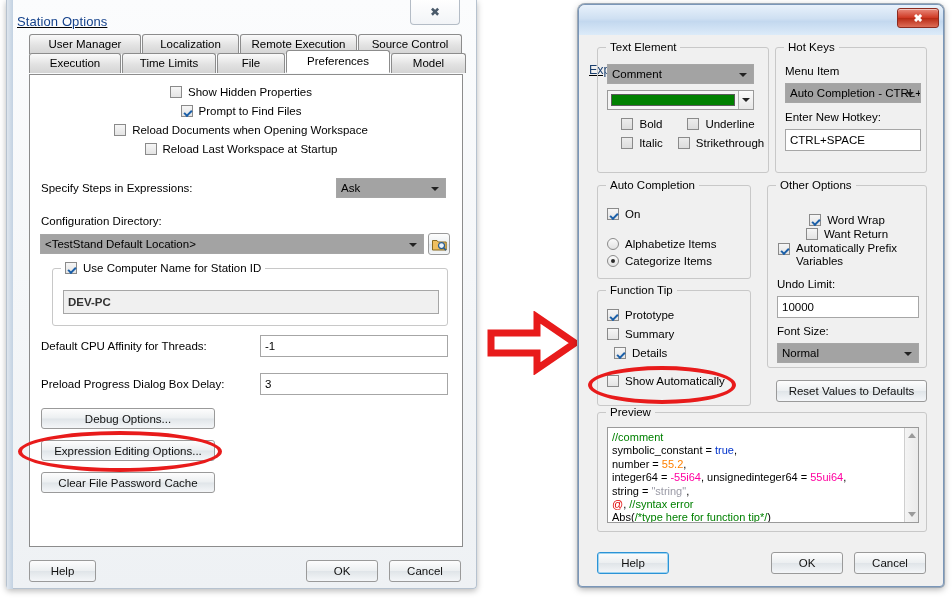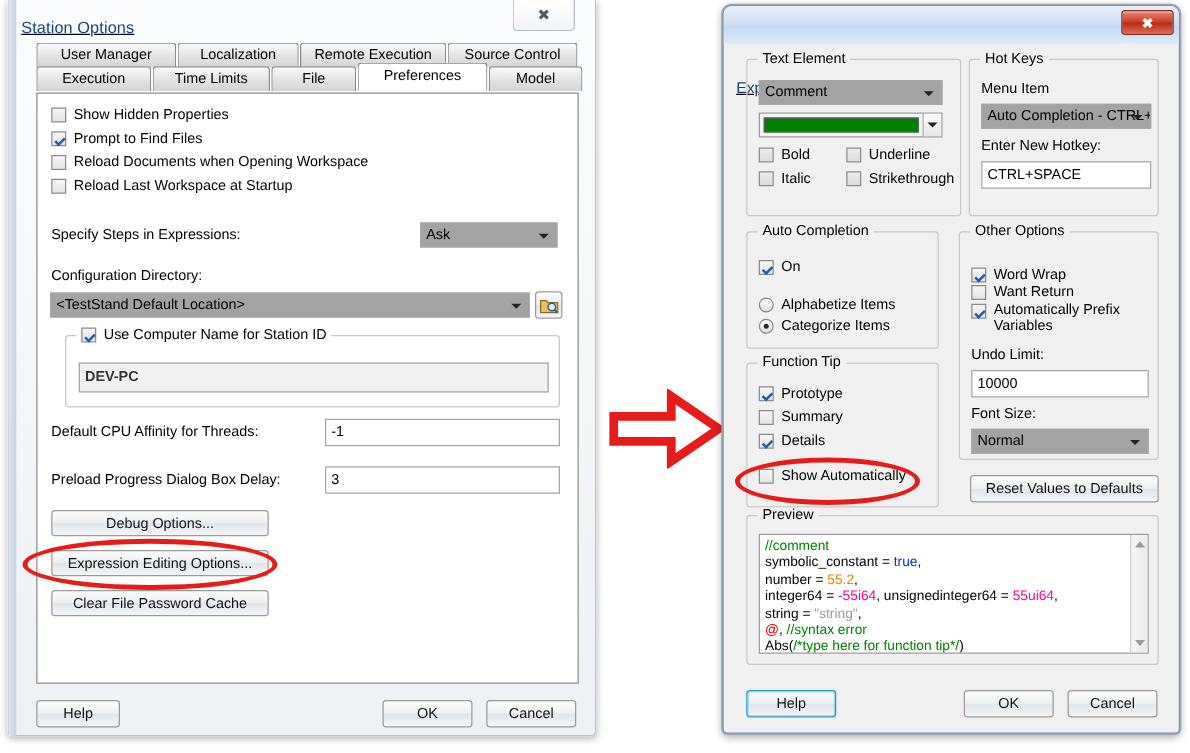--- a/index.html
+++ b/index.html
@@ -73,21 +73,21 @@
     background:#ffffff; border-bottom:1px solid #fff;
     height:23px; line-height:21px; margin-top:-3px;
     position:relative; z-index:4;
   }
   .tabpage {
     position:absolute; left:22px; top:74px; width:434px; height:473px;
     background:#fff; border:1px solid #8c8c8c;
   }
 
   
-  .chk { display:flex; align-items:center; margin-bottom:7px; cursor:pointer; }
+  .chk { display:flex; align-items:center; margin-bottom:7px; cursor:pointer;justify-content:center; }
   .box {
     width:12px; height:12px; flex:0 0 12px; margin-right:6px;
     border:1px solid #8a8a8a;
     background:linear-gradient(#f6f6f6,#e4e4e4);
     position:relative;
   }
   .box.on::after {
     content:""; position:absolute; left:2px; top:4px;
     width:6px; height:3px; border-left:2px solid #1b5fa8;
     border-bottom:2px solid #1b5fa8; transform:rotate(-45deg);

